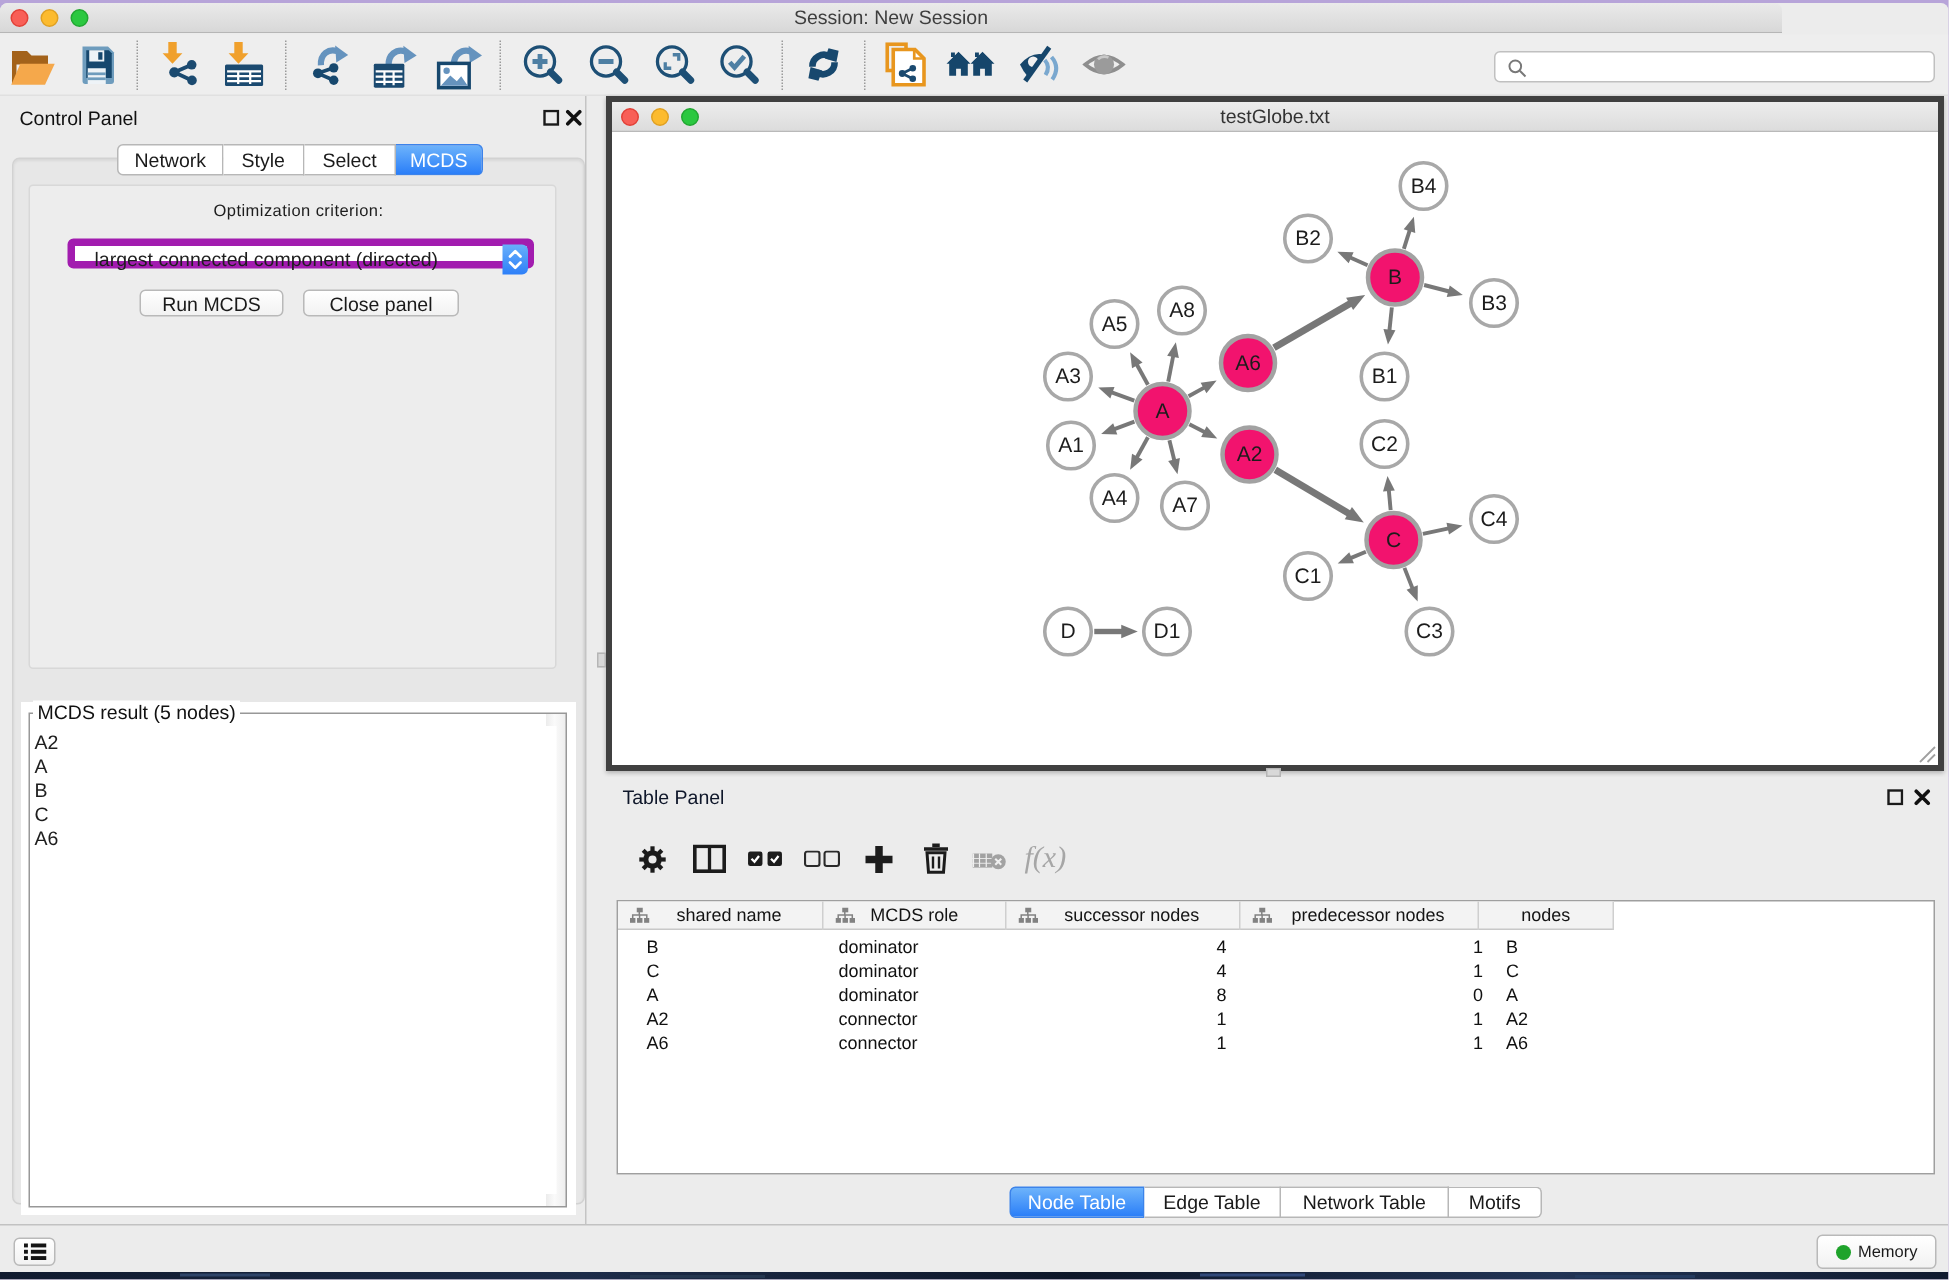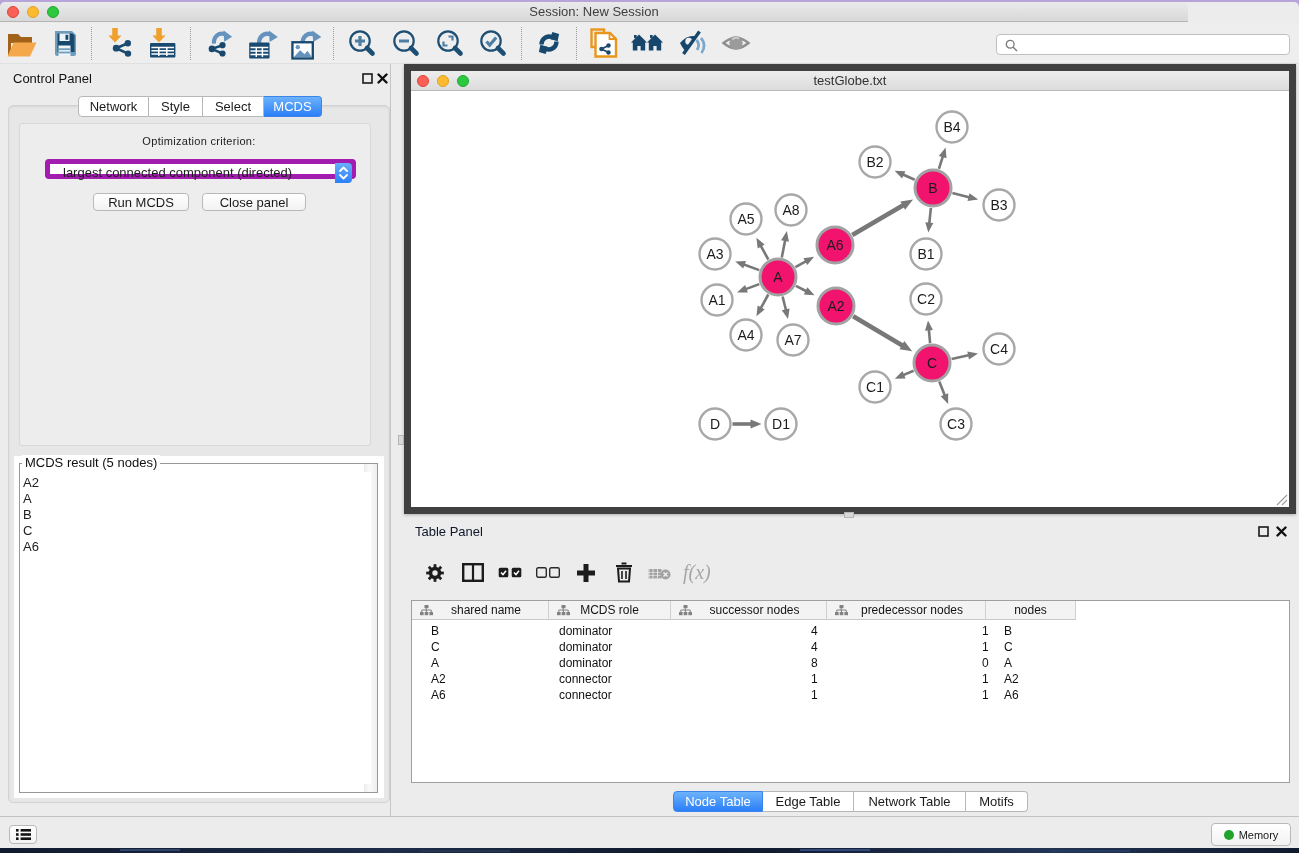--- a/index.html
+++ b/index.html
@@ -20,28 +20,28 @@
 .seg.first{border-left:1px solid #b7b7b7;border-radius:4px 0 0 4px;}
 .seg.last{border-radius:0 4px 4px 0;}
 .seg.sel{background:linear-gradient(#6db3fb,#2a7ef8);border-color:#3c83ea;color:#fff;}
 #cpbody{position:absolute;left:8px;top:41px;width:382px;height:698px;background:#e7e7e7;border:1px solid #d2d2d2;border-radius:5px;box-shadow:inset 0 1px 2px rgba(0,0,0,0.08);}
 #cpinner{position:absolute;left:10px;top:17px;width:352px;height:323px;background:#ededed;border:1px solid #d8d8d8;border-radius:3px;}
 .btn{position:absolute;background:linear-gradient(#ffffff,#f2f2f2);border:1px solid #b9b9b9;border-radius:4px;display:flex;align-items:center;justify-content:center;font-size:13px;color:#1a1a1a;}
 #dropdown{position:absolute;left:36px;top:53px;width:311px;height:20px;background:#fff;border:5px solid #a21caf;border-radius:4px;}
 #dropdown .txt{position:absolute;left:13px;top:1px;font-size:13px;}
 #dropdown .cap{position:absolute;right:-1px;top:-1px;width:17px;height:20px;background:linear-gradient(#68b0fb,#2d7ff8);border-radius:0 4px 4px 0;}
 
-#grp{position:absolute;left:5px;top:350px;width:370px;height:342px;background:#fff;}
+#grp{position:absolute;left:5px;top:362px;width:370px;height:342px;background:#fff;}
 #grp .line{position:absolute;left:5px;top:7px;width:359px;height:330px;border:1px solid #989898;}
 #grp .lbl{position:absolute;left:8px;top:-1px;background:#fff;padding:0 3px;font-size:13px;color:#111;z-index:3;}
 #grp .list{position:absolute;left:7px;top:16px;width:350px;height:312px;background:#fff;font-size:13px;padding-top:3px;}
 #grp .sb{position:absolute;left:350px;top:8px;width:14px;height:328px;background:linear-gradient(90deg,#ececec,#fafafa 40%,#ececec);}
 #grp .list div{padding-left:2px;height:16px;line-height:16px;}
 
-#netwin{position:absolute;left:404px;top:62px;width:892px;height:450px;background:#fff;border:7px solid #404040;box-shadow:0 1px 3px rgba(0,0,0,0.25);}
+#netwin{position:absolute;left:404px;top:62px;width:892px;height:450px;background:#fff;border:4px solid #404040;box-shadow:0 1px 3px rgba(0,0,0,0.25);}
 #nettb{position:absolute;left:0;top:0;width:100%;height:20px;background:linear-gradient(#ededed,#dcdcdc);border-bottom:1px solid #b9b9b9;}
 #nettb .t{position:absolute;top:2px;width:100%;text-align:center;font-size:13px;color:#323232;}
 #grip{position:absolute;right:1px;bottom:1px;width:13px;height:13px;}
 
 #tpanel{position:absolute;left:392px;top:516px;width:907px;height:298px;background:#ececec;}
 #tpanel .hdr{position:absolute;left:23px;top:6px;font-size:13px;color:#0f172a;}
 #tblbox{position:absolute;left:19px;top:82px;width:879px;height:183px;background:#fff;border:1px solid #9f9f9f;}
 #thead{position:absolute;left:0;top:0;width:664px;height:19px;display:flex;background:#f3f3f3;border-bottom:1px solid #c8c8c8;align-items:center;}
 #thead .hc{height:19px;border-right:1px solid #cfcfcf;position:relative;font-size:12px;color:#141414;display:flex;align-items:center;justify-content:center;}
 #thead .hic{position:absolute;left:8px;top:4px;}

